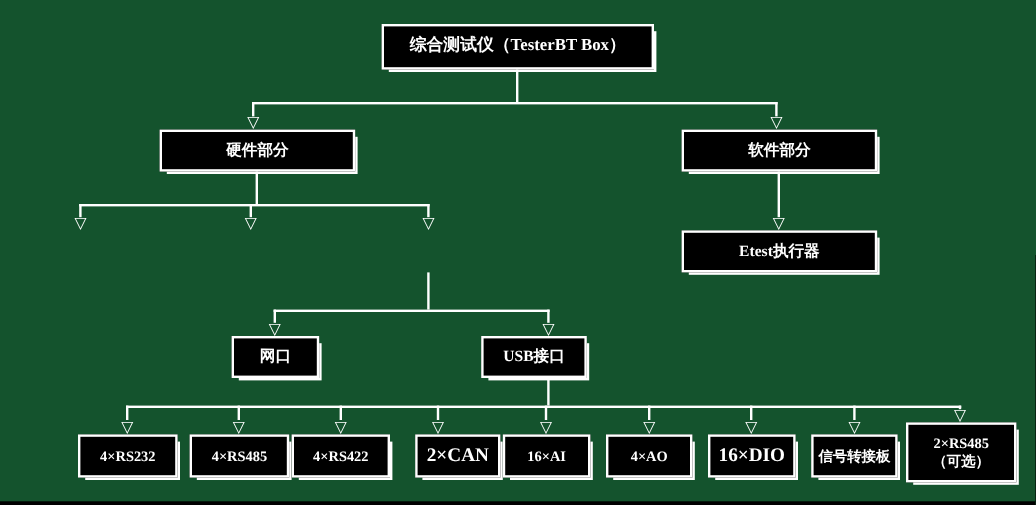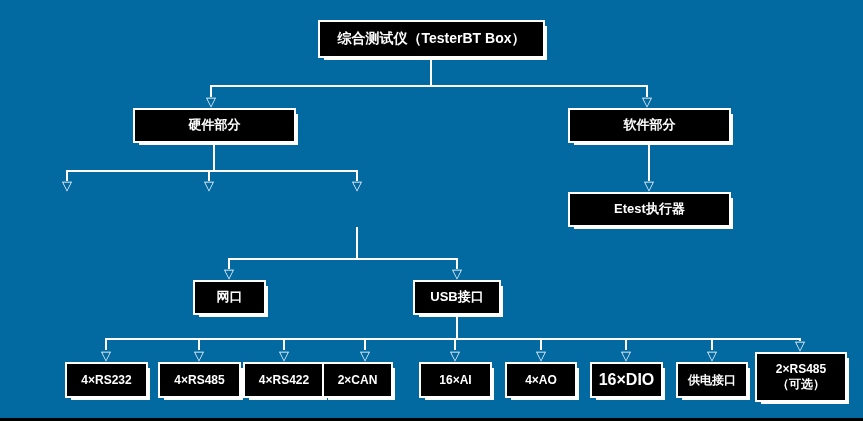--- a/index.html
+++ b/index.html
@@ -1,18 +1,18 @@
 <!DOCTYPE html>
 <html><head>
 <meta charset="utf-8">
 <style>
   html,body{margin:0;padding:0;background:#000;}
   #stage{
-    position:relative;width:863px;height:418px;background:#0369a1;overflow:hidden;
-    font-family:Liberation Sans, sans-serif;
+    position:relative;width:863px;height:418px;background:#14532d;overflow:hidden;
+    font-family:Liberation Serif, serif;
   }
   .node{
     position:absolute;box-sizing:border-box;background:#000;
     border:2px solid #fff;color:#fff;display:flex;flex-direction:column;
     align-items:center;justify-content:center;text-align:center;
     font-weight:bold;font-size:13px;line-height:1.25;
     box-shadow:4px 4px 0 -2px #fff;
   }
   .vl{position:absolute;width:2px;background:#fff;}
   .hl{position:absolute;height:2px;background:#fff;}
@@ -42,54 +42,54 @@
 
 
   <div class="node" style="left:568px;top:192px;width:163px;height:35px">
     <span>Etest执行器</span>
   </div>
 
   <div class="node" style="left:193px;top:280px;width:73px;height:35px">
     <span>网口</span>
   </div>
 
-  <div class="node" style="left:413px;top:280px;width:88px;height:35px">
+  <div class="node" style="left:401px;top:280px;width:88px;height:35px">
     <span>USB接口</span>
   </div>
 
   <div class="node" style="left:65px;top:362px;width:83px;height:36px;font-size:12px">
     <span>4×RS232</span>
   </div>
 
   <div class="node" style="left:158px;top:362px;width:83px;height:36px;font-size:12px">
     <span>4×RS485</span>
   </div>
 
   <div class="node" style="left:243px;top:362px;width:82px;height:36px;font-size:12px">
     <span>4×RS422</span>
   </div>
 
-  <div class="node" style="left:322px;top:362px;width:71px;height:36px;font-size:12px">
+  <div class="node" style="left:346px;top:362px;width:71px;height:36px;font-size:16px">
     <span>2×CAN</span>
   </div>
 
   <div class="node" style="left:419px;top:362px;width:73px;height:36px;font-size:12px">
     <span>16×AI</span>
   </div>
 
   <div class="node" style="left:505px;top:362px;width:72px;height:36px;font-size:12px">
     <span>4×AO</span>
   </div>
 
   <div class="node" style="left:590px;top:362px;width:73px;height:36px;font-size:16px">
     <span>16×DIO</span>
   </div>
 
   <div class="node" style="left:676px;top:362px;width:72px;height:36px;font-size:12px">
-    <span>供电接口</span>
+    <span>信号转接板</span>
   </div>
 
   <div class="node" style="left:755px;top:352px;width:92px;height:50px;font-size:12px">
     <span>2×RS485</span>
     <span>（可选）</span>
   </div>
 
   <div class="vl" style="left:430px;top:58px;height:27px"></div>
   <div class="hl" style="left:210px;top:85px;width:438px"></div>
   <div class="vl" style="left:210px;top:85px;height:12px"></div>

